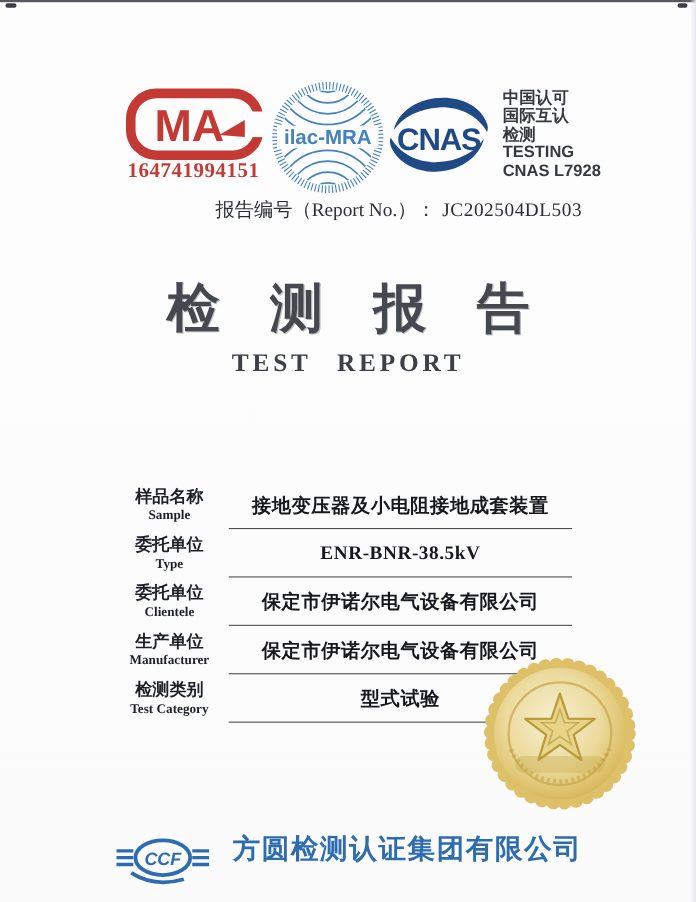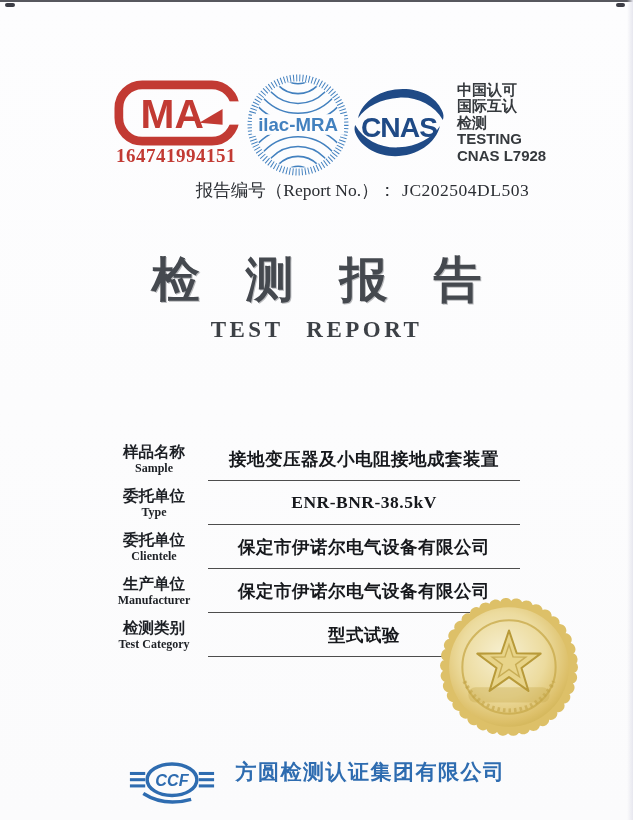--- a/index.html
+++ b/index.html
@@ -75,21 +75,21 @@
 
   
   .footer{
     position:absolute;top:726px;left:0;right:0;
     display:flex;justify-content:center;align-items:flex-start;gap:20px;margin-top:32px;
   }
   .ccf-svg{flex:0 0 auto;margin-top:1px;}
   .footer-text{display:flex;flex-direction:column;align-items:center;}
   .footer-cn{
     font-family:"Liberation Sans","DejaVu Sans",sans-serif;
-    font-size:21px;font-weight:bold;color:#2e6cb0;letter-spacing:1.5px;line-height:28px;
+    font-size:25px;font-weight:bold;color:#2e6cb0;letter-spacing:1.5px;line-height:28px;
   }
   .footer-en{
     font-family:"Liberation Sans","DejaVu Sans",sans-serif;
     font-size:10px;font-weight:bold;color:#2e6cb0;letter-spacing:.4px;margin-top:1px;
   }
 </style>
 </head>
 <body>
 
 <div class="page">

